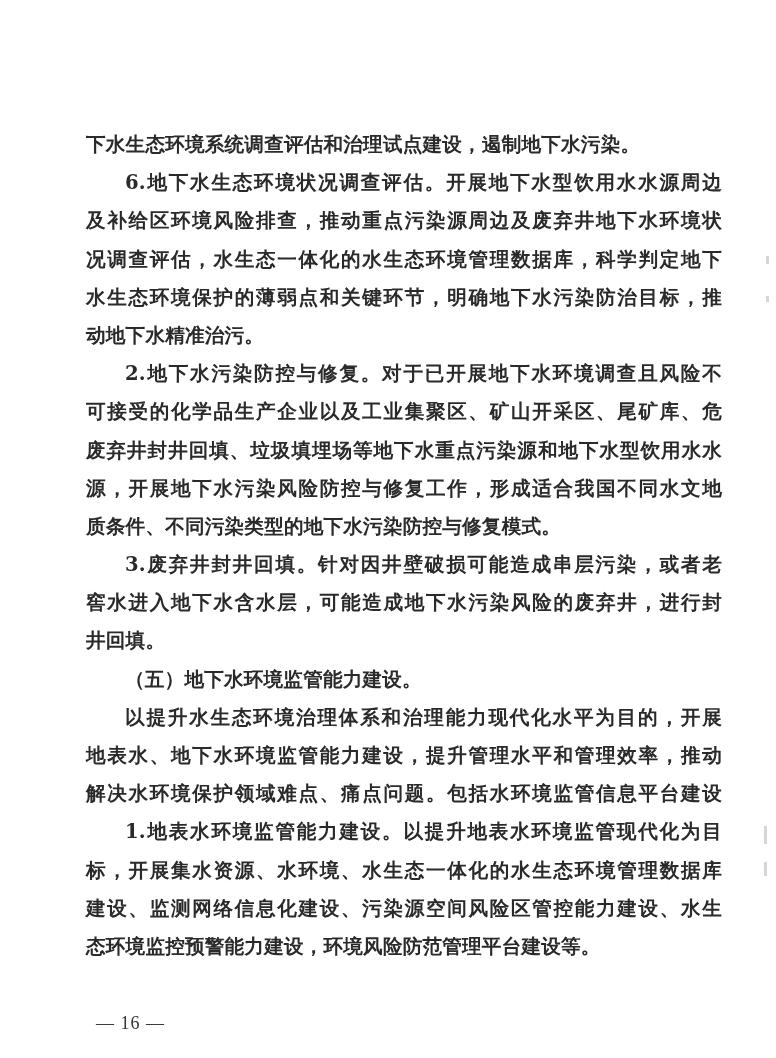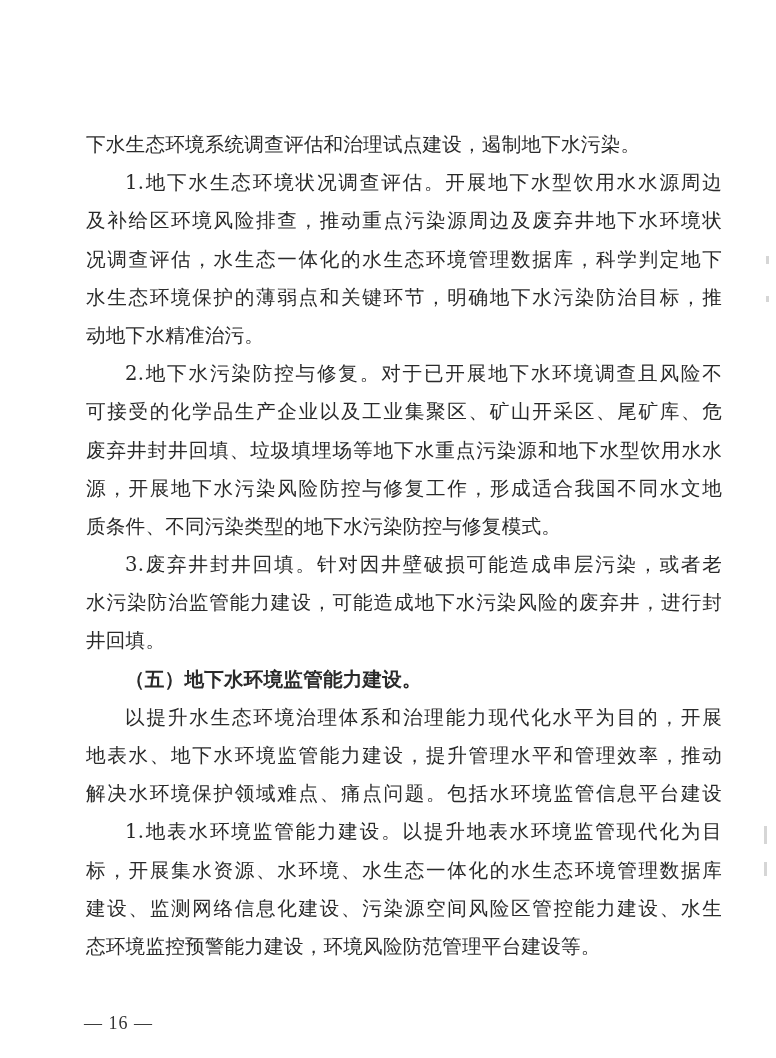--- a/index.html
+++ b/index.html
@@ -5,47 +5,48 @@
     html, body { margin: 0; padding: 0; }
     body {
       width: 776px; height: 1058px; background: #ffffff; position: relative; overflow: hidden;
       font-family: "DejaVu Serif", "Liberation Serif", serif; color: #2a2a2a;
     }
     .page { position: absolute; left: 86px; top: 126px; width: 636px; }
     .line {
       font-size: 19.6px; height: 38.2px; line-height: 38.2px;
       white-space: nowrap; letter-spacing: 0.2px; text-align: justify;
       text-align-last: justify;
+      font-weight: bold;
     }
     .line.last { text-align-last: left; }
     .line.indent { padding-left: 39px; }
     .heading { font-weight: bold; }
     .footer {
-      position: absolute; left: 84px; top: 1013px; font-size: 18px; color: #333;
+      position: absolute; left: 96px; top: 1013px; font-size: 18px; color: #333;
       font-family: "Liberation Serif", serif; letter-spacing: 1px;
     }
     .edge-mark { position: absolute; background: #bbb; width: 3px; opacity: 0.6; }
   </style>
 </head>
 <body>
 
 <div class="page">
   <div class="line last">下水生态环境系统调查评估和治理试点建设，遏制地下水污染。</div>
-  <div class="line indent">1.地下水生态环境状况调查评估。开展地下水型饮用水水源周边</div>
+  <div class="line indent">6.地下水生态环境状况调查评估。开展地下水型饮用水水源周边</div>
   <div class="line">及补给区环境风险排查，推动重点污染源周边及废弃井地下水环境状</div>
   <div class="line">况调查评估，水生态一体化的水生态环境管理数据库，科学判定地下</div>
   <div class="line">水生态环境保护的薄弱点和关键环节，明确地下水污染防治目标，推</div>
   <div class="line last">动地下水精准治污。</div>
   <div class="line indent">2.地下水污染防控与修复。对于已开展地下水环境调查且风险不</div>
   <div class="line">可接受的化学品生产企业以及工业集聚区、矿山开采区、尾矿库、危</div>
   <div class="line">废弃井封井回填、垃圾填埋场等地下水重点污染源和地下水型饮用水水</div>
   <div class="line">源，开展地下水污染风险防控与修复工作，形成适合我国不同水文地</div>
   <div class="line last">质条件、不同污染类型的地下水污染防控与修复模式。</div>
   <div class="line indent">3.废弃井封井回填。针对因井壁破损可能造成串层污染，或者老</div>
-  <div class="line">水污染防治监管能力建设，可能造成地下水污染风险的废弃井，进行封</div>
+  <div class="line">窖水进入地下水含水层，可能造成地下水污染风险的废弃井，进行封</div>
   <div class="line last">井回填。</div>
   <div class="line indent last heading">（五）地下水环境监管能力建设。</div>
   <div class="line indent">以提升水生态环境治理体系和治理能力现代化水平为目的，开展</div>
   <div class="line">地表水、地下水环境监管能力建设，提升管理水平和管理效率，推动</div>
   <div class="line">解决水环境保护领域难点、痛点问题。包括水环境监管信息平台建设</div>
   <div class="line indent">1.地表水环境监管能力建设。以提升地表水环境监管现代化为目</div>
   <div class="line">标，开展集水资源、水环境、水生态一体化的水生态环境管理数据库</div>
   <div class="line">建设、监测网络信息化建设、污染源空间风险区管控能力建设、水生</div>
   <div class="line last">态环境监控预警能力建设，环境风险防范管理平台建设等。</div>
 </div>

